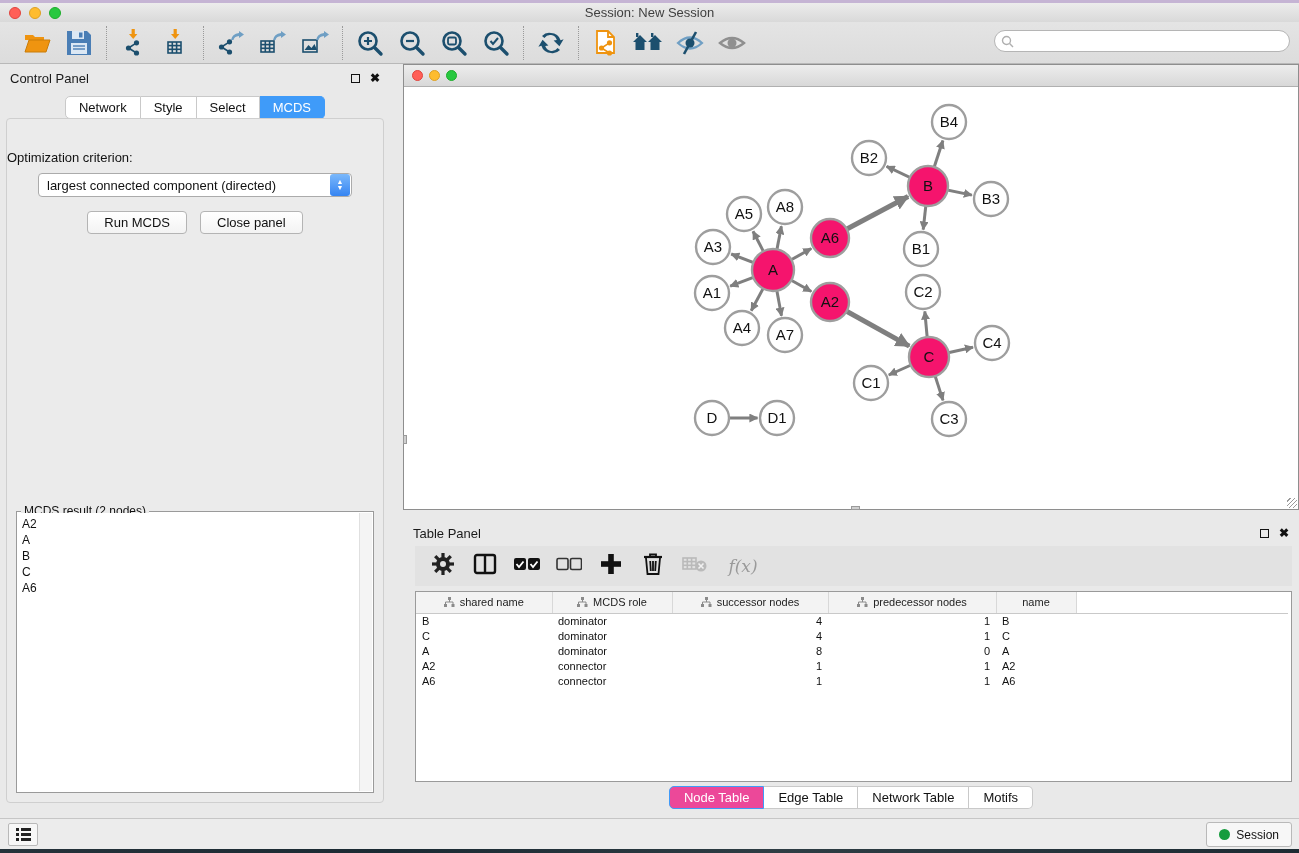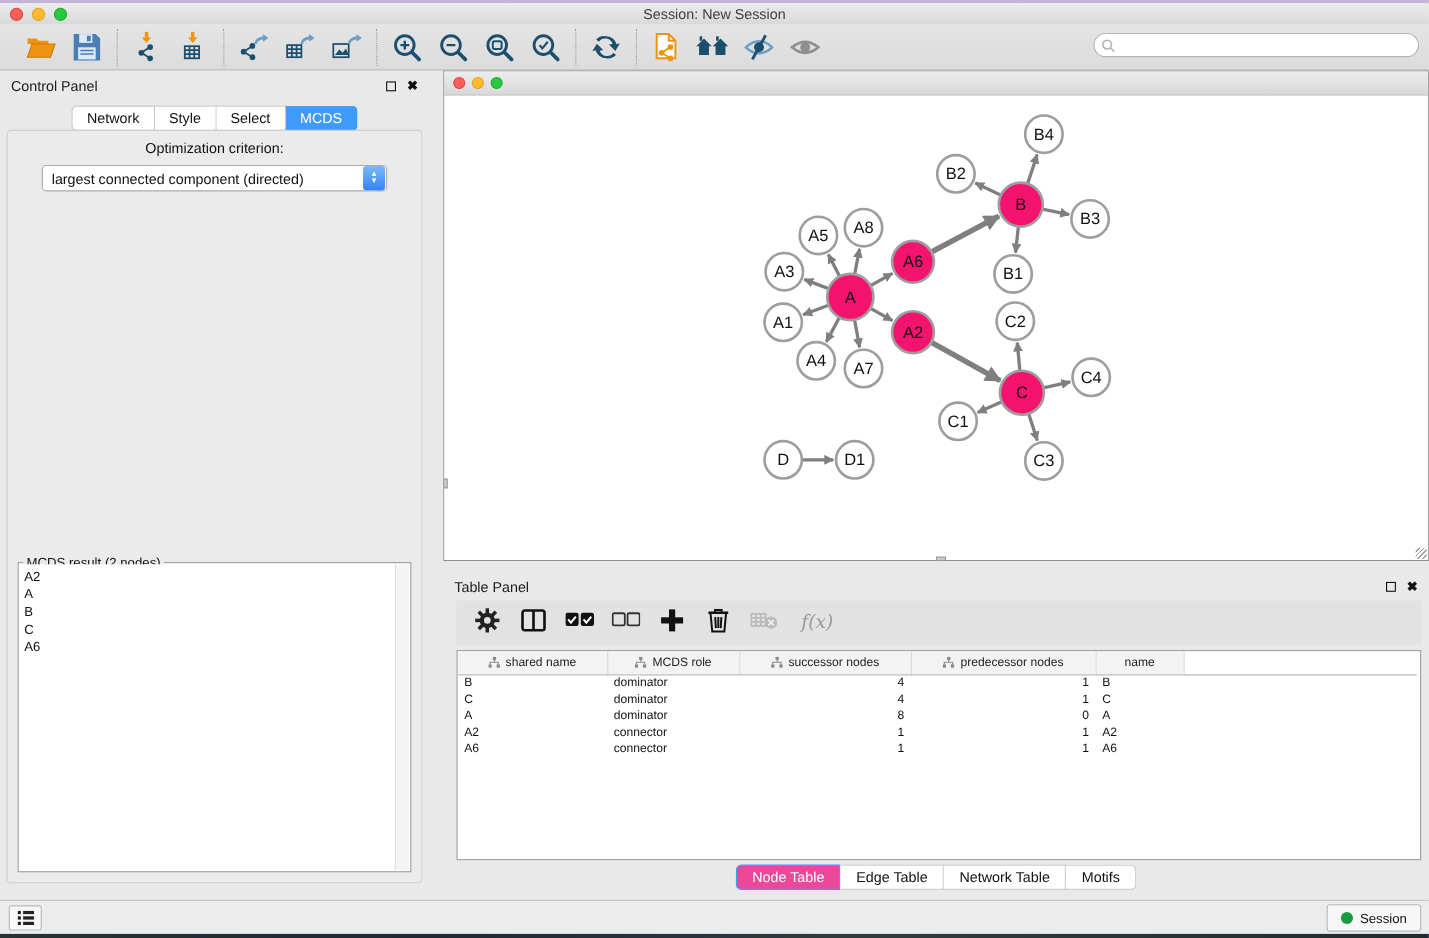--- a/index.html
+++ b/index.html
@@ -36,21 +36,21 @@
   .ph-icons { display:flex; gap:10px; align-items:center; }
   .float-box { width:9px; height:9px; border:1.5px solid #111; }
   .close-x { font-size:12px; font-weight:bold; color:#111; line-height:1; }
   .cp-tabs { display:flex; justify-content:center; margin-top:5px; }
   .cp-tab { font-size:13px; padding:3px 13px; background:#fff; border:1px solid #c9c9c9; border-left:none; color:#111; }
   .cp-tab:first-child { border-left:1px solid #c9c9c9; border-radius:5px 0 0 5px; }
   .cp-tab:last-child { border-radius:0 5px 5px 0; }
   .cp-tab.active { background:#3f9bf9; border-color:#3f9bf9; color:#fff; }
   .cp-pane { position:absolute; left:6px; right:6px; top:53px; bottom:8px;
     border:1px solid #cfcfcf; border-radius:4px; background:#ebebeb; }
-  .opt-label { text-align:center; font-size:13px; color:#111; margin-top:8px; }
+  .opt-label { text-align:left; font-size:13px; color:#111; margin-top:31px; }
   .opt-select { position:relative; margin:8px auto 0; width:314px; height:24px; background:#fff;
     border:1px solid #ababab; border-radius:4px; display:flex; align-items:center; }
   .opt-select .sel-text { flex:1; font-size:13px; padding-left:8px; color:#111; white-space:nowrap; }
   .sel-stepper { width:20px; height:22px; border-radius:3px; background:linear-gradient(#7ab8fb,#3584f2);
     margin-right:1px; display:flex; flex-direction:column; align-items:center; justify-content:center; color:#fff; }
   .sel-stepper span { font-size:7px; line-height:6px; }
   .cp-buttons { display:flex; justify-content:center; gap:13px; margin-top:14px; }
   .cp-btn { font-size:13px; color:#111; background:linear-gradient(#ffffff,#f3f3f3);
     border:1px solid #b4b4b4; border-radius:4px; padding:3px 16px; }
   .mcds-fieldset { position:absolute; left:9px; right:9px; top:392px; bottom:9px;
@@ -343,20 +343,24 @@
       <div class="cp-tab active">MCDS</div>
     </div>
   <div class="cp-pane">
     <div class="opt-label">Optimization criterion:</div>
     <div class="opt-select">
       <div class="sel-text">largest connected component (directed)</div>
       <div class="sel-stepper">
           <span>▲</span>
           <span>▼</span>
         </div>
+    </div>
+    <div class="cp-buttons">
+      <button class="cp-btn">Run MCDS</button>
+      <button class="cp-btn">Close panel</button>
     </div>
     <div class="mcds-fieldset">
       <div class="mcds-legend">MCDS result (2 nodes)</div>
       <div class="mcds-list" id="mcds-list">
           <div class="mcds-item">A2</div>
           <div class="mcds-item">A</div>
           <div class="mcds-item">B</div>
           <div class="mcds-item">C</div>
           <div class="mcds-item">A6</div>
         </div>

